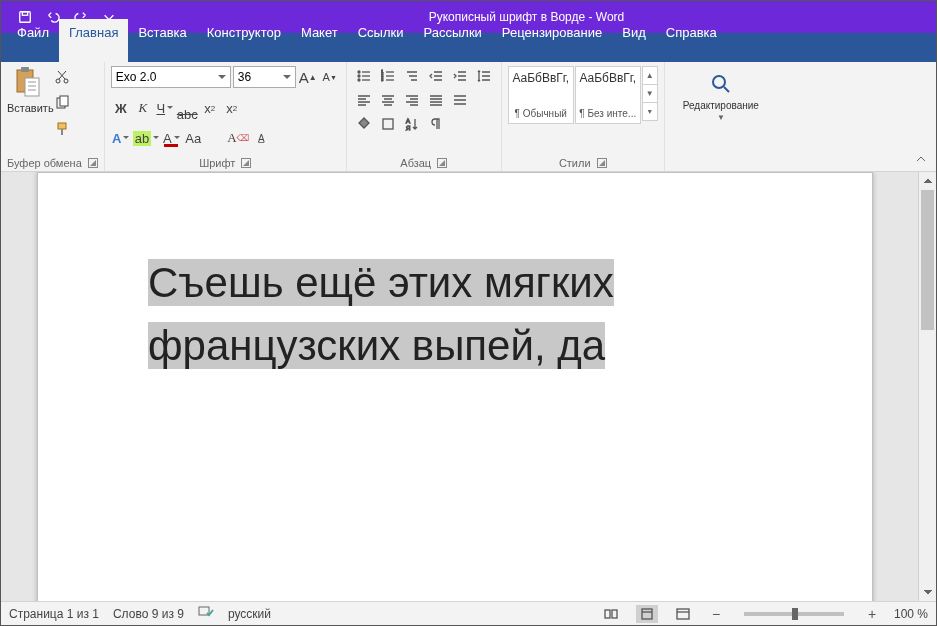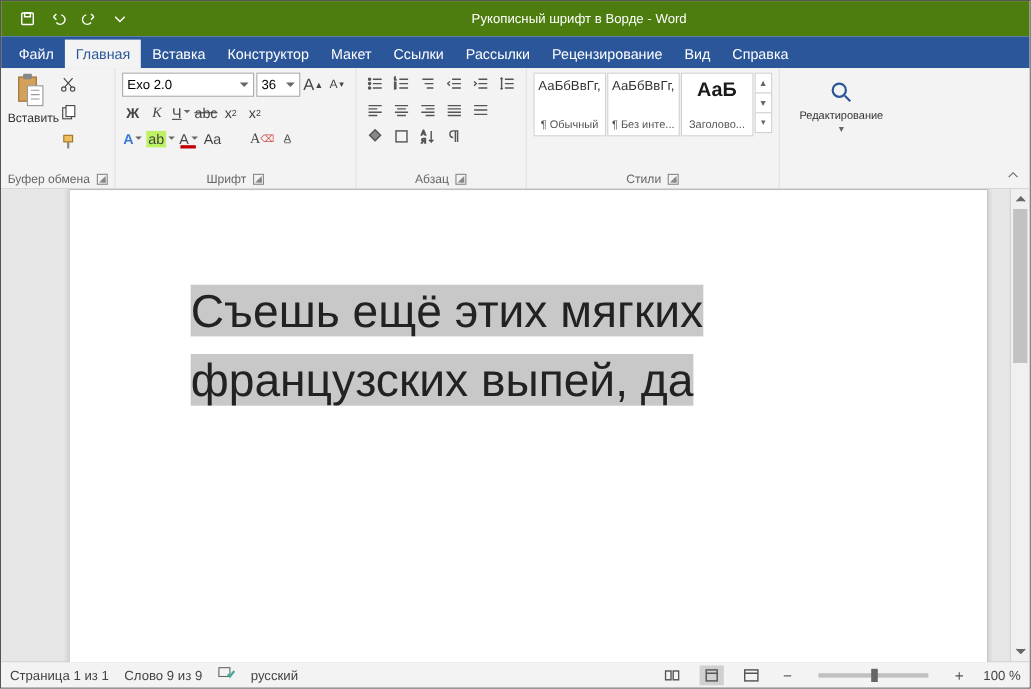--- a/index.html
+++ b/index.html
@@ -1,31 +1,31 @@
 <!DOCTYPE html>
 <html><head>
 <meta charset="utf-8">
 <style>
 * { margin: 0; padding: 0; box-sizing: border-box; font-family: "Segoe UI", Tahoma, sans-serif; }
 body { background: #fff; width: 937px; height: 626px; overflow: hidden; border: 1px solid #555; position: relative; }
 
 
-.titlebar { background: #4d7c0f; height: 32px; display: flex; align-items: center; color: #fff; font-size: 12px; padding: 0 4px; }
+.titlebar { background: #6d28d9; height: 32px; display: flex; align-items: center; color: #fff; font-size: 12px; padding: 0 4px; }
 .titlebar .qat { display: flex; align-items: center; gap: 4px; padding-left: 8px; }
 .qat-btn { width: 24px; height: 24px; display: flex; align-items: center; justify-content: center; color: #fff; cursor: pointer; }
 .qat-btn svg { width: 14px; height: 14px; stroke: #fff; fill: none; stroke-width: 1.5; }
 .titlebar .doc-title { flex: 1; text-align: center; }
 .titlebar .user-area { display: flex; align-items: center; gap: 8px; padding-right: 4px; }
 .avatar { width: 20px; height: 20px; background: #8b4a2a; border-radius: 2px; }
 .win-btn { width: 46px; height: 32px; display: flex; align-items: center; justify-content: center; cursor: pointer; }
 .win-btn svg { width: 12px; height: 12px; stroke: #fff; fill: none; stroke-width: 1.2; }
 
 
 .tabs-row { background: #2b579a; height: 29px; display: flex; align-items: flex-end; color: #fff; font-size: 13px; padding: 0 6px; }
-.tab { padding: 6px 10px 5px; cursor: pointer; }
+.tab { padding: 6px 10px 22px; cursor: pointer; }
 .tab.active { background: #f3f3f3; color: #2b579a; }
 .tabs-right { margin-left: auto; display: flex; }
 .tabs-right .tab { display: flex; align-items: center; gap: 4px; }
 .tabs-right svg { width: 12px; height: 12px; stroke: #fff; fill: none; }
 
 
 .ribbon { background: #f3f3f3; height: 110px; border-bottom: 1px solid #d4d4d4; display: flex; position: relative; }
 .group { border-right: 1px solid #e1e1e1; padding: 4px 6px 2px; display: flex; flex-direction: column; justify-content: space-between; }
 .group-label { font-size: 11px; color: #666; text-align: center; padding-top: 2px; display: flex; justify-content: center; align-items: center; gap: 6px; }
 .dlg-launcher { width: 10px; height: 10px; border: 1px solid #888; position: relative; display: inline-block; cursor: pointer; }
@@ -38,27 +38,27 @@
 .paste-big .paste-icon svg { width: 32px; height: 34px; }
 .clip-small { display: flex; flex-direction: column; gap: 4px; }
 .clip-sm-btn { width: 22px; height: 22px; display: flex; align-items: center; justify-content: center; cursor: pointer; }
 .clip-sm-btn svg { width: 16px; height: 16px; }
 
 
 .font-body { display: flex; flex-direction: column; gap: 4px; }
 .font-row { display: flex; align-items: center; gap: 2px; }
 .font-select { height: 22px; border: 1px solid #ababab; background: #fff; font-size: 12px; padding: 0 16px 0 4px; position: relative; display: flex; align-items: center; cursor: pointer; }
 .font-select.name { width: 120px; }
-.font-select.size { width: 40px; }
+.font-select.size { width: 63px; }
 .font-select::after { content: ""; position: absolute; right: 4px; top: 8px; border: 4px solid transparent; border-top-color: #666; }
 .fbtn { min-width: 20px; height: 20px; display: flex; align-items: center; justify-content: center; font-size: 13px; cursor: pointer; color: #444; position: relative; }
 .fbtn.bold { font-weight: bold; }
 .fbtn.italic { font-style: italic; font-family: serif; }
 .fbtn.underline { text-decoration: underline; }
-.fbtn.strike { text-decoration: line-through; }
+.fbtn.strike { text-decoration: line-through; margin-top: 12px; }
 .fbtn .dd::after { content: ""; border: 3px solid transparent; border-top-color: #666; margin-left: 2px; display: inline-block; vertical-align: middle; }
 .color-bar { width: 14px; height: 3px; position: absolute; bottom: 1px; left: 3px; }
 
 
 .para-body { display: flex; flex-direction: column; gap: 4px; }
 .pbtn { width: 22px; height: 20px; display: flex; align-items: center; justify-content: center; cursor: pointer; }
 .pbtn svg { width: 14px; height: 14px; stroke: #555; fill: none; stroke-width: 1.3; }
 
 
 .styles-body { display: flex; align-items: flex-start; }
@@ -70,21 +70,21 @@
 
 
 .edit-body { text-align: center; padding: 6px 12px 0; cursor: pointer; }
 .edit-body .find-icon { width: 24px; height: 24px; margin: 0 auto 4px; }
 .edit-body .lbl { font-size: 10px; color: #333; }
 
 .collapse-caret { position: absolute; right: 8px; bottom: 4px; width: 14px; height: 14px; cursor: pointer; }
 .collapse-caret svg { width: 14px; height: 14px; stroke: #666; fill: none; }
 
 
-.doc-area { position: absolute; top: 171px; left: 0; right: 0; bottom: 24px; background: #e6e6e6; display: flex; overflow: hidden; padding-left: 25px; }
+.doc-area { position: absolute; top: 171px; left: 0; right: 0; bottom: 24px; background: #e6e6e6; display: flex; overflow: hidden; }
 .page-wrap { flex: 1; overflow: auto; padding: 0 0 20px 36px; }
 .page { background: #fff; width: 836px; min-height: 540px; box-shadow: 0 0 5px rgba(0,0,0,0.25); border: 1px solid #c0c0c0; padding: 78px 70px 40px 110px; }
 .doc-text { font-size: 42px; line-height: 1.5; color: #222; font-family: "Segoe UI", sans-serif; }
 .doc-text span.sel { background: #c8c8c8; }
 .vscroll { width: 18px; background: #f0f0f0; border-left: 1px solid #d0d0d0; position: relative; }
 .vscroll .thumb { position: absolute; top: 18px; left: 2px; right: 2px; height: 140px; background: #c2c2c2; }
 .vscroll .arrow { position: absolute; left: 0; right: 0; height: 18px; display: flex; align-items: center; justify-content: center; cursor: pointer; }
 .vscroll .arrow.up { top: 0; }
 .vscroll .arrow.dn { bottom: 0; }
 .vscroll .arrow svg { width: 10px; height: 10px; stroke: #666; fill: #666; }
@@ -329,24 +329,20 @@
 
   <div class="group">
     <div class="styles-body">
       <div class="style-box">
         <div class="preview">АаБбВвГг,</div>
         <div>¶ Обычный</div>
       </div>
       <div class="style-box">
         <div class="preview">АаБбВвГг,</div>
         <div>¶ Без инте...</div>
-      </div>
-      <div class="style-box">
-        <div class="preview big">АаБ</div>
-        <div>Заголово...</div>
       </div>
       <div class="style-spin">
         <div>▲</div>
         <div>▼</div>
         <div>▾</div>
       </div>
     </div>
     <div class="group-label">
         <span>Стили</span>
         <span class="dlg-launcher"></span>

